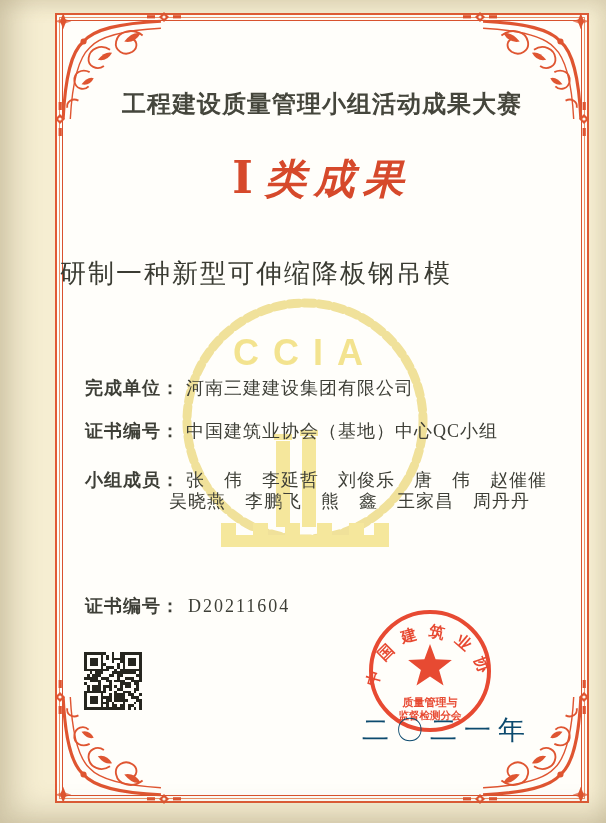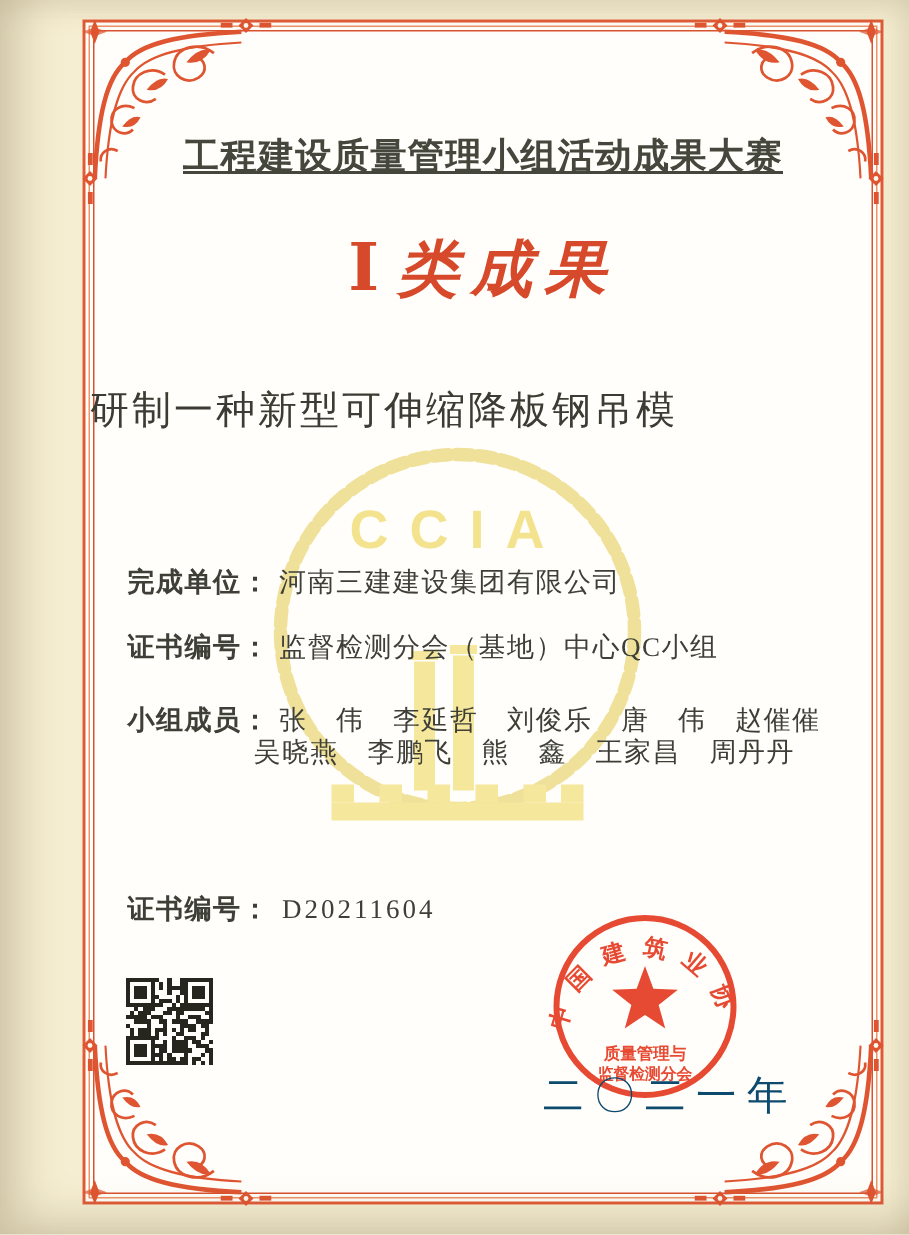--- a/index.html
+++ b/index.html
@@ -26,21 +26,21 @@
   .clasp.t1{left:92px;top:-2px;} .clasp.t2{right:92px;top:-2px;}
   .clasp.b1{left:92px;bottom:-2px;} .clasp.b2{right:92px;bottom:-2px;}
   .clasp.l1{left:-12px;top:100px;transform:rotate(90deg);}
   .clasp.l2{left:-12px;bottom:100px;transform:rotate(90deg);}
   .clasp.r1{right:-12px;top:100px;transform:rotate(90deg);}
   .clasp.r2{right:-12px;bottom:100px;transform:rotate(90deg);}
   
   .watermark{position:absolute;left:175px;top:291px;width:260px;height:260px;z-index:0;opacity:.85;}
   
   .contest-title{position:absolute;left:60px;right:22px;top:88px;text-align:center;
-    font-size:24px;letter-spacing:1px;color:#45463c;font-weight:600;z-index:2;text-decoration:underline;}
+    font-size:24px;letter-spacing:1px;color:#45463c;font-weight:600;z-index:2;}
   .award-line{position:absolute;left:60px;right:22px;top:152px;text-align:center;z-index:2;color:#d6492b;}
   .award-numeral{font-size:44px;font-weight:700;margin-right:12px;}
   .award-text{font-size:41px;font-weight:700;font-style:italic;letter-spacing:8px;}
   .project-title{position:absolute;left:60px;right:22px;top:256px;text-align:left;
     font-size:26px;letter-spacing:2px;color:#3b3c33;z-index:2;}
   .field-row{position:absolute;left:85px;z-index:2;font-size:18px;color:#3e3f37;white-space:nowrap;}
   .field-label{font-weight:600;letter-spacing:1px;}
   .field-value{margin-left:6px;letter-spacing:1px;margin-top:12px;}
   .row-unit{top:376px;} .row-group{top:419px;} .row-members1{top:468px;}
   .row-members2{top:489px;left:163px;}
@@ -251,21 +251,21 @@
 <div class="award-line">
   <span class="award-numeral">Ⅰ</span><span class="award-text">类成果</span>
 </div>
 
 <div class="project-title">研制一种新型可伸缩降板钢吊模</div>
 
 <div class="field-row row-unit">
   <span class="field-label">完成单位：</span><span class="field-value">河南三建建设集团有限公司</span>
 </div>
 <div class="field-row row-group">
-  <span class="field-label">证书编号：</span><span class="field-value">监督检测分会（基地）中心QC小组</span>
+  <span class="field-label">证书编号：</span><span class="field-value">中国建筑业协会（基地）中心QC小组</span>
 </div>
 <div class="field-row row-members1">
   <span class="field-label">小组成员：</span><span class="field-value">张　伟　李延哲　刘俊乐　唐　伟　赵催催</span>
 </div>
 <div class="field-row row-members2">
   <span class="field-value">吴晓燕　李鹏飞　熊　鑫　王家昌　周丹丹</span>
 </div>
 
 <div class="field-row row-certno">
   <span class="field-label">证书编号：</span><span class="certno-value">D20211604</span>

